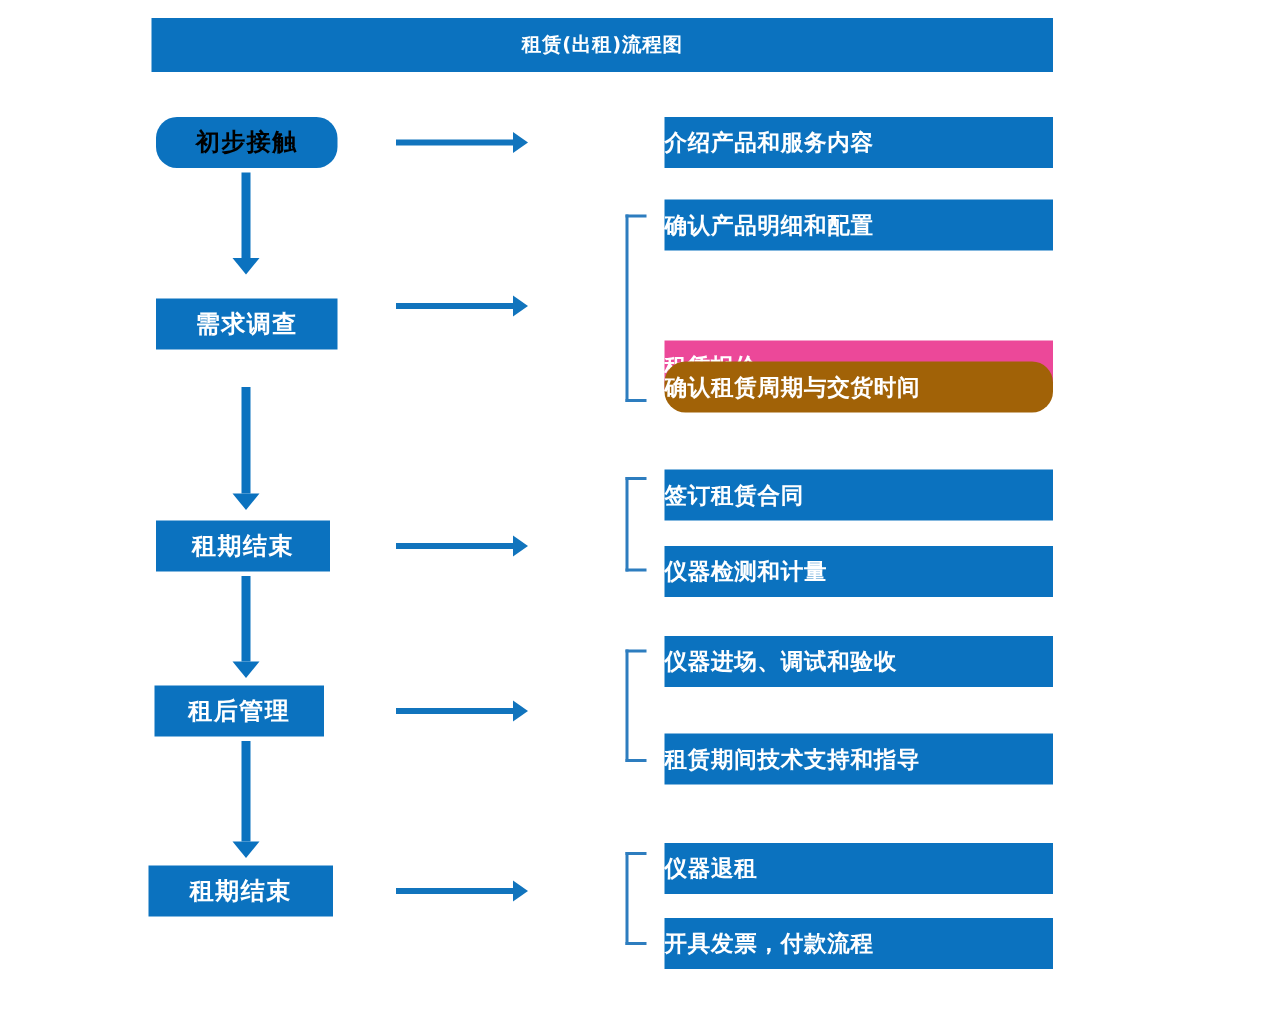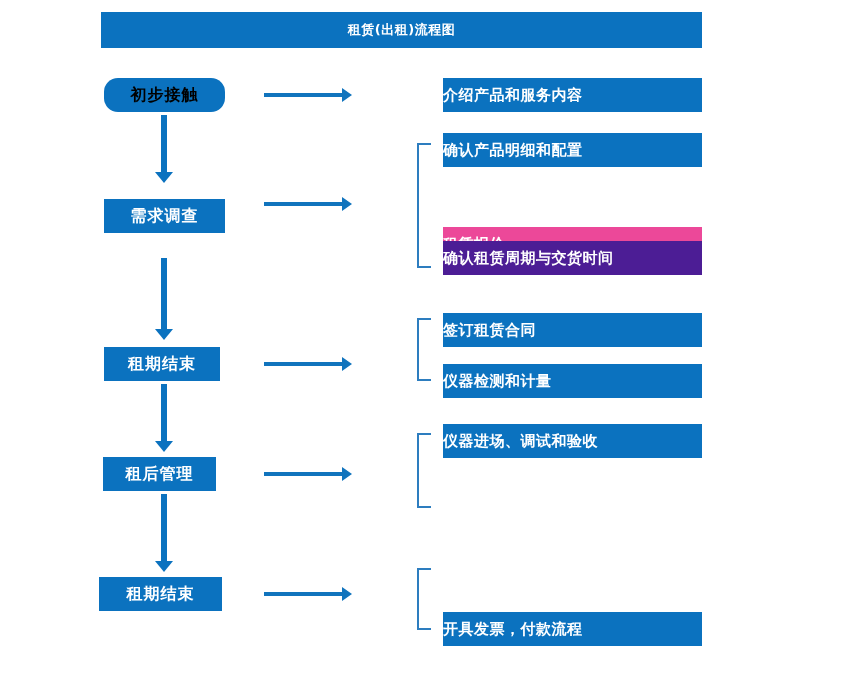--- a/index.html
+++ b/index.html
@@ -167,18 +167,20 @@
       <div class="head" style="left: 78px; border-left-color: rgb(17, 116, 189);"></div>
     </div>
     <div class="stage-box" style="left: 104px; top: 78px; width: 121px; height: 34px; background: rgb(11, 114, 191); color: #000000; border-radius: 14px;">初步接触</div>
     <div class="stage-box" style="left: 104px; top: 187px; width: 121px; height: 34px; background: rgb(11, 114, 191); color: rgb(255, 255, 255); margin-top: 12px;">需求调查</div>
     <div class="stage-box" style="left: 104px; top: 347px; width: 116px; height: 34px; background: rgb(11, 114, 191); color: rgb(255, 255, 255);">租期结束</div>
     <div class="stage-box" style="left: 103px; top: 457px; width: 113px; height: 34px; background: rgb(11, 114, 191); color: rgb(255, 255, 255);">租后管理</div>
     <div class="stage-box" style="left: 99px; top: 577px; width: 123px; height: 34px; background: rgb(11, 114, 191); color: rgb(255, 255, 255);">租期结束</div>
     <div class="detail-box" style="top: 78px; background: rgb(11, 114, 191); color: rgb(255, 255, 255);">介绍产品和服务内容</div>
     <div class="detail-box" style="top: 133px; background: rgb(11, 114, 191); color: rgb(255, 255, 255);">确认产品明细和配置</div>
     <div class="detail-box" style="top: 179px; background: #ec4899; color: rgb(255, 255, 255); margin-top: 48px;">租赁报价</div>
-    <div class="detail-box" style="top: 241px; background: #4c1d95; color: rgb(255, 255, 255);">确认租赁周期与交货时间</div>
+    <div class="detail-box" style="top: 241px; background: #a16207; color: rgb(255, 255, 255); border-radius: 14px;">确认租赁周期与交货时间</div>
     <div class="detail-box" style="top: 313px; background: rgb(11, 114, 191); color: rgb(255, 255, 255);">签订租赁合同</div>
     <div class="detail-box" style="top: 364px; background: rgb(11, 114, 191); color: rgb(255, 255, 255);">仪器检测和计量</div>
     <div class="detail-box" style="top: 424px; background: rgb(11, 114, 191); color: rgb(255, 255, 255);">仪器进场、调试和验收</div>
+    <div class="detail-box" style="top: 489px; background: rgb(11, 114, 191); color: rgb(255, 255, 255);">租赁期间技术支持和指导</div>
+    <div class="detail-box" style="top: 562px; background: rgb(11, 114, 191); color: rgb(255, 255, 255);">仪器退租</div>
     <div class="detail-box" style="top: 612px; background: rgb(11, 114, 191); color: rgb(255, 255, 255);">开具发票，付款流程</div>
   </div>
 
 </body></html>

